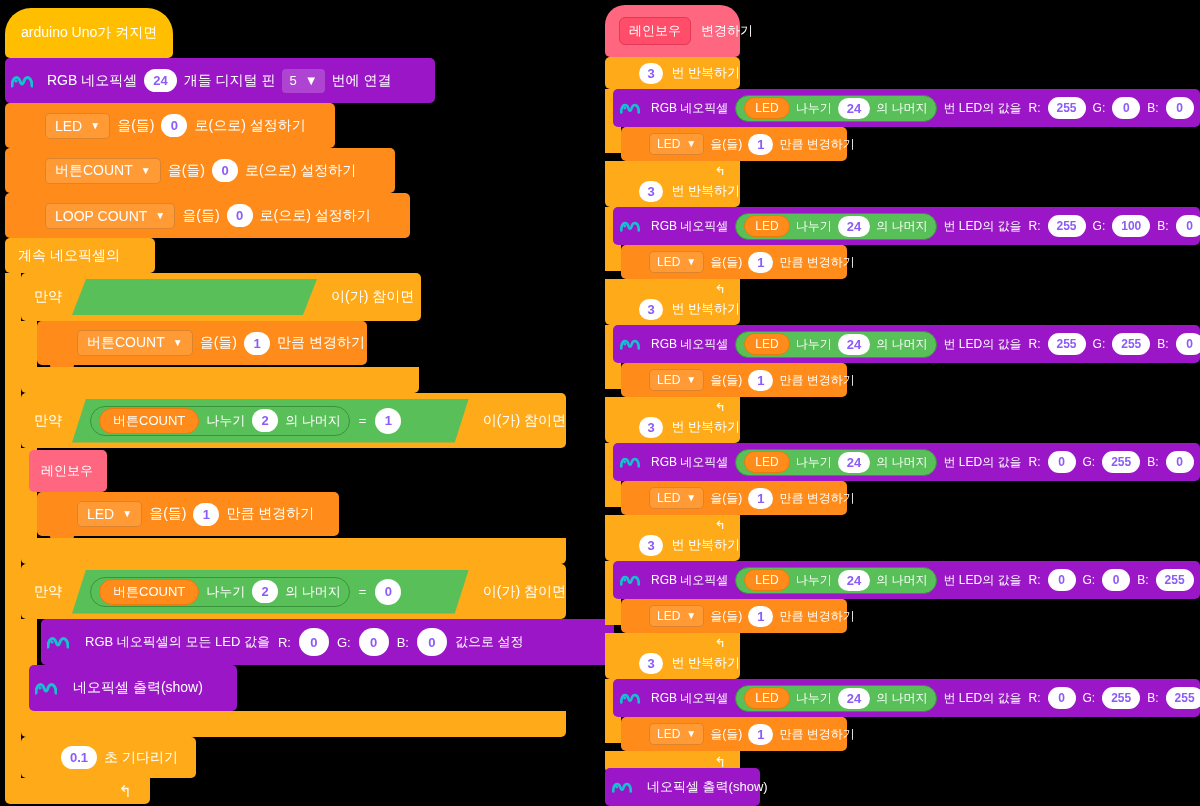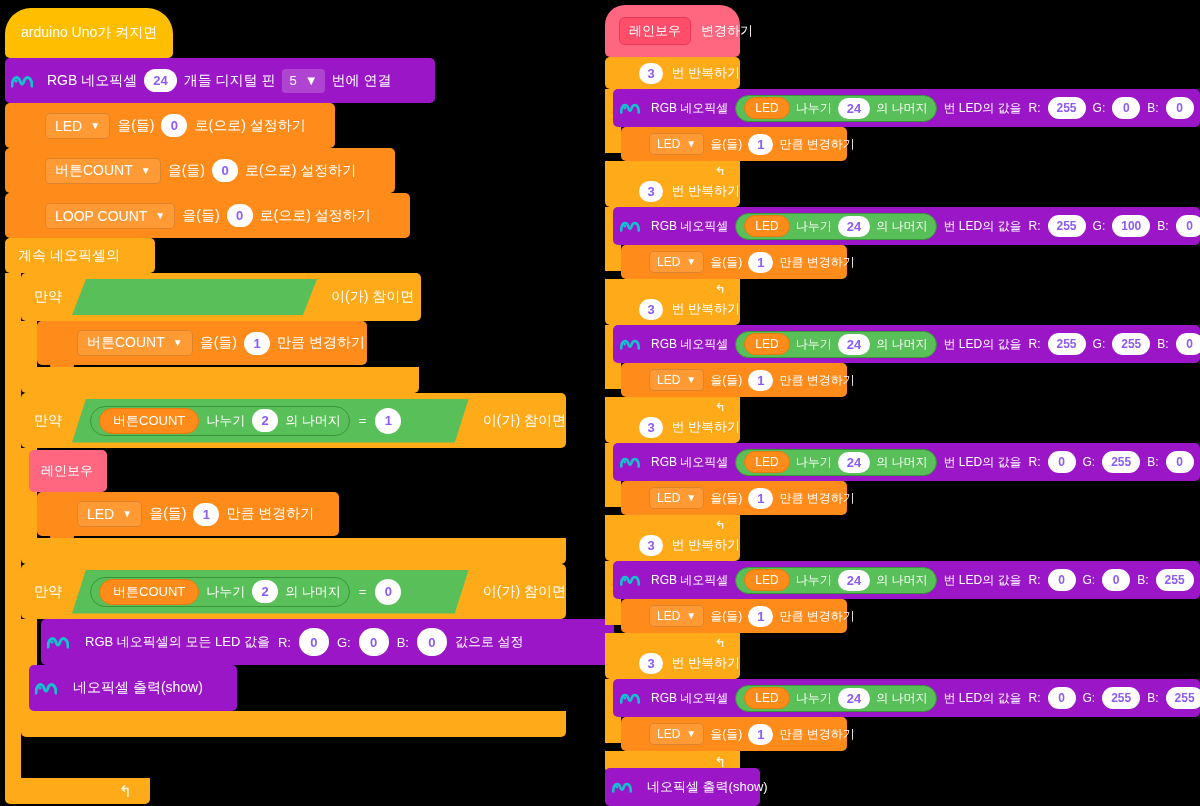--- a/index.html
+++ b/index.html
@@ -331,20 +331,26 @@
     <span class="exticon">
       <svg width="22" height="16" viewBox="0 0 22 16">
           <path d="M1 13 C1 4, 7 2, 9 8 C10 12, 12 12, 13 8 C15 2, 21 4, 21 13" stroke="#13C2CE" stroke-width="3" fill="none" stroke-linecap="round"></path>
           <circle cx="5" cy="8" r="1.6" fill="#13C2CE"></circle>
         </svg>
     </span>
     <span class="lbl" style="padding-left:10px;">네오픽셀 출력(show)</span>
   </div>
   <div class="blk c-control" style="left:21px; top:711px; width:545px; height:26px; border-radius:0 0 5px 5px;"></div>
 
+  <div class="blk c-control notch-top notch-bot" style="left:21px; top:737px; width:175px; height:41px; padding-left:40px;">
+    <div class="row">
+      <span class="num" style="min-width:34px;">0.1</span>
+      <span class="lbl">초 기다리기</span>
+    </div>
+  </div>
 
   <div class="blk c-my" style="left:605px; top:5px; width:135px; height:52px; border-radius:20px 20px 5px 5px; padding-left:14px;">
     <span class="varpill sm" style="background:#FF4D6A; border-color:#E5375A; border-radius:6px; height:28px; padding:0 9px; font-size:13px;">레인보우</span>
     <span class="lbl sm" style="margin-left:10px;">변경하기</span>
   </div>
 
   <div id="repeat-groups">
       <div class="blk c-control notch-top" style="left: 605px; top: 57px; width: 135px; height: 32px; padding-left: 34px;">
         <span class="num" style="height:21px;min-width:22px;">3</span>
         <span class="lbl sm" style="margin-left:8px;">번 반복하기</span>

